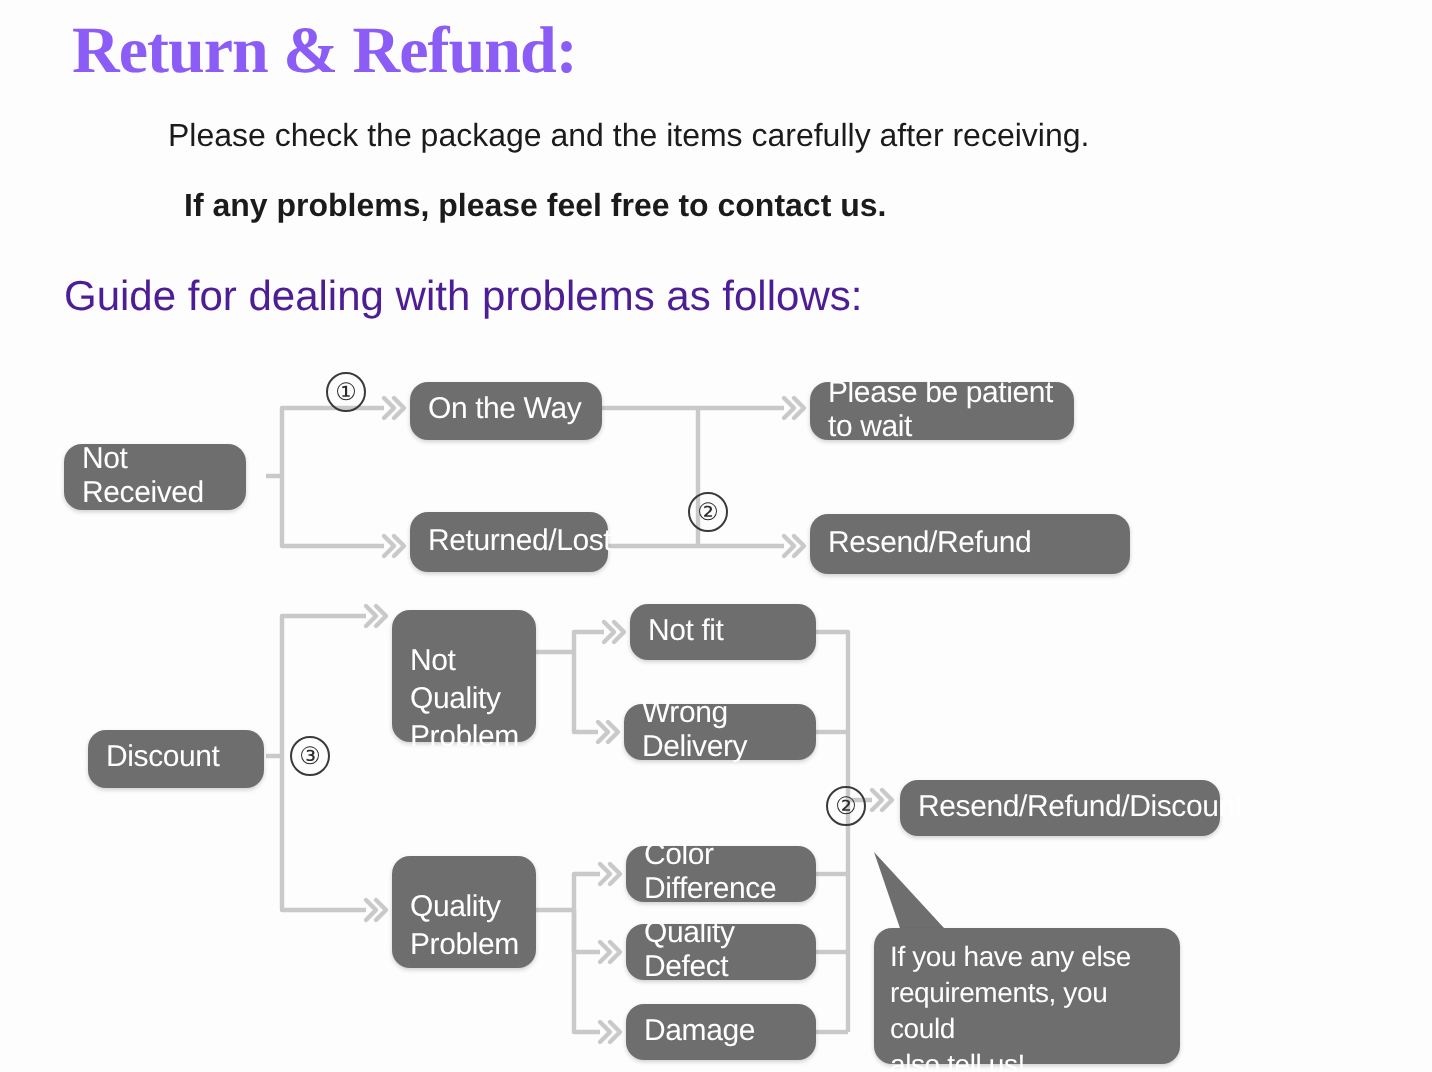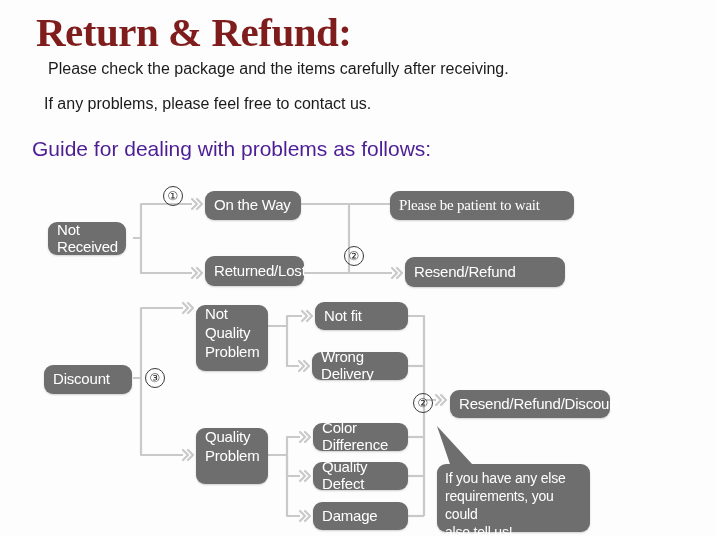--- a/index.html
+++ b/index.html
@@ -6,47 +6,48 @@
   body{
     width:716px;height:536px;position:relative;overflow:hidden;
     font-family:"Liberation Sans","DejaVu Sans",sans-serif;
     background:#fdfdfd;
   }
   #page{position:absolute;inset:0;}
 
   .title{
     position:absolute;left:36px;top:8px;
     font-family:"Liberation Serif","DejaVu Serif",serif;
-    font-weight:bold;font-size:41px;color:#7f1d1d;
+    font-weight:bold;font-size:33px;color:#8b5cf6;
     letter-spacing:-0.5px;white-space:nowrap;
   }
   .sub{
     position:absolute;font-size:16px;color:#1b1b1b;white-space:nowrap;
     font-family:"Liberation Sans","DejaVu Sans",sans-serif;
+    margin-left:36px;
   }
   .sub1{left:48px;top:60px;}
-  .sub2{left:44px;top:95px;}
+  .sub2{left:56px;top:95px;font-weight:bold;}
   .guide{
     position:absolute;left:32px;top:137px;
     font-size:21px;color:#4c1d95;white-space:nowrap;
   }
 
   
   #flow{position:absolute;left:0;top:178px;width:716px;height:358px;}
   #wires{position:absolute;left:0;top:0;width:716px;height:358px;}
 
   .node{
     position:absolute;background:#6e6e6e;border-radius:9px;
     color:#ffffff;display:flex;align-items:center;
     box-sizing:border-box;padding:0 9px;
     font-size:15px;line-height:1.12;white-space:pre-line;
     letter-spacing:-0.2px;
     box-shadow:0 1px 2px rgba(0,0,0,0.18);
   }
-  .node.multi{align-items:flex-start;padding-top:0;line-height:1.25;}
+  .node.multi{align-items:flex-start;padding-top:17px;line-height:1.25;}
 
   .circ{
     position:absolute;width:18px;height:18px;border-radius:50%;
     border:1.3px solid #3a3a3a;color:#2b2b2b;
     font-size:12px;display:flex;align-items:center;justify-content:center;
     background:transparent;font-family:"Liberation Serif",serif;
   }
 
   .callout{
     position:absolute;left:437px;top:464px;width:153px;height:68px;
@@ -115,27 +116,27 @@
         <use href="#chev" x="299" y="188"></use>
         <use href="#chev" x="300" y="259"></use>
         <use href="#chev" x="300" y="298"></use>
         <use href="#chev" x="300" y="338"></use>
         <use href="#chev" x="436" y="222"></use>
       </g>
 
       <path d="M452,292 L437,248 L472,286 Z" fill="#6e6e6e"></path>
     </svg>
 
-    <div class="node" style="left:48px;top:44px;width:78px;height:33px;">Not Received</div>
+    <div class="node" style="left:32px;top:44px;width:91px;height:33px;">Not Received</div>
 
     <div class="node" style="left:205px;top:13px;width:96px;height:29px;">On the Way</div>
 
     <div class="node" style="left:205px;top:78px;width:99px;height:30px;">Returned/Lost</div>
 
-    <div class="node" style="left:390px;top:13px;width:184px;height:29px;font-family:Liberation Serif, serif;">Please be patient to wait</div>
+    <div class="node" style="left:405px;top:13px;width:132px;height:29px;">Please be patient to wait</div>
 
     <div class="node" style="left:405px;top:79px;width:160px;height:30px;">Resend/Refund</div>
 
     <div class="node" style="left:44px;top:187px;width:88px;height:29px;">Discount</div>
 
     <div class="node multi" style="left:196px;top:127px;width:72px;height:66px;">Not
 Quality
 Problem</div>
 
     <div class="node multi" style="left:196px;top:250px;width:72px;height:56px;">Quality

